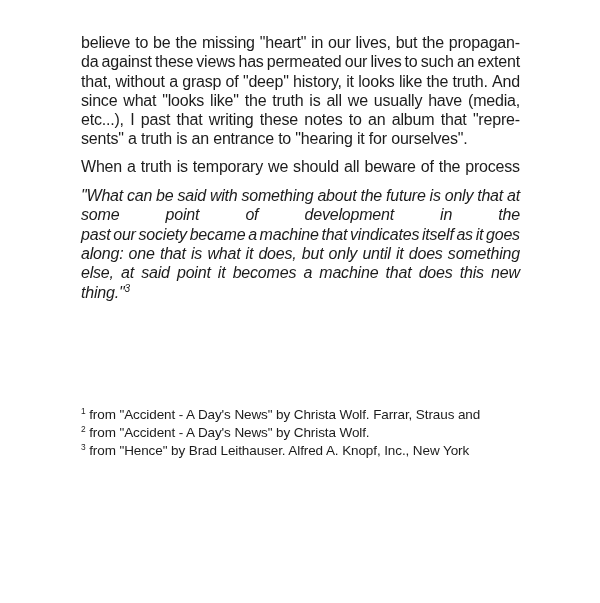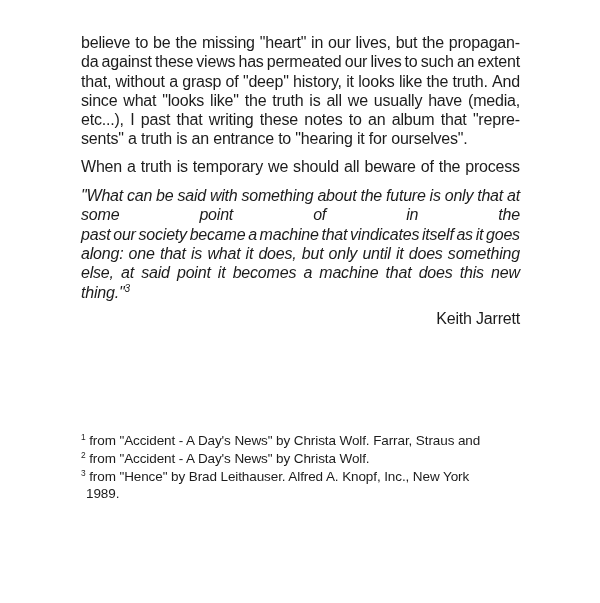--- a/index.html
+++ b/index.html
@@ -174,20 +174,21 @@
           <span>future</span>
           <span>is</span>
           <span>only</span>
           <span>that</span>
           <span>at</span>
         </div>
         <div class="tline just">
           <span>some</span>
           <span>point</span>
           <span>of</span>
+          <span>development</span>
           <span>in</span>
           <span>the</span>
         </div>
         <div class="tline just">
           <span>past</span>
           <span>our</span>
           <span>society</span>
           <span>became</span>
           <span>a</span>
           <span>machine</span>
@@ -222,27 +223,25 @@
           <span>becomes</span>
           <span>a</span>
           <span>machine</span>
           <span>that</span>
           <span>does</span>
           <span>this</span>
           <span>new</span>
         </div>
         <div class="tline plain">thing."<sup>3</sup></div>
       </div>
-    <div class="attribution">Keith Jarrett</div>
     <div class="footnotes">
         <div class="footnote">
           <div class="fn-line fn-first"><sup>1</sup> from "Accident - A Day's News" by Christa Wolf. Farrar, Straus and</div>
         </div>
         <div class="footnote">
           <div class="fn-line fn-first"><sup>2</sup> from "Accident - A Day's News" by Christa Wolf.</div>
         </div>
         <div class="footnote">
           <div class="fn-line fn-first"><sup>3</sup> from "Hence" by Brad Leithauser. Alfred A. Knopf, Inc., New York</div>
-          <div class="fn-line fn-cont">1989.</div>
         </div>
       </div>
   </div>
 </div>
 
 </body></html>

